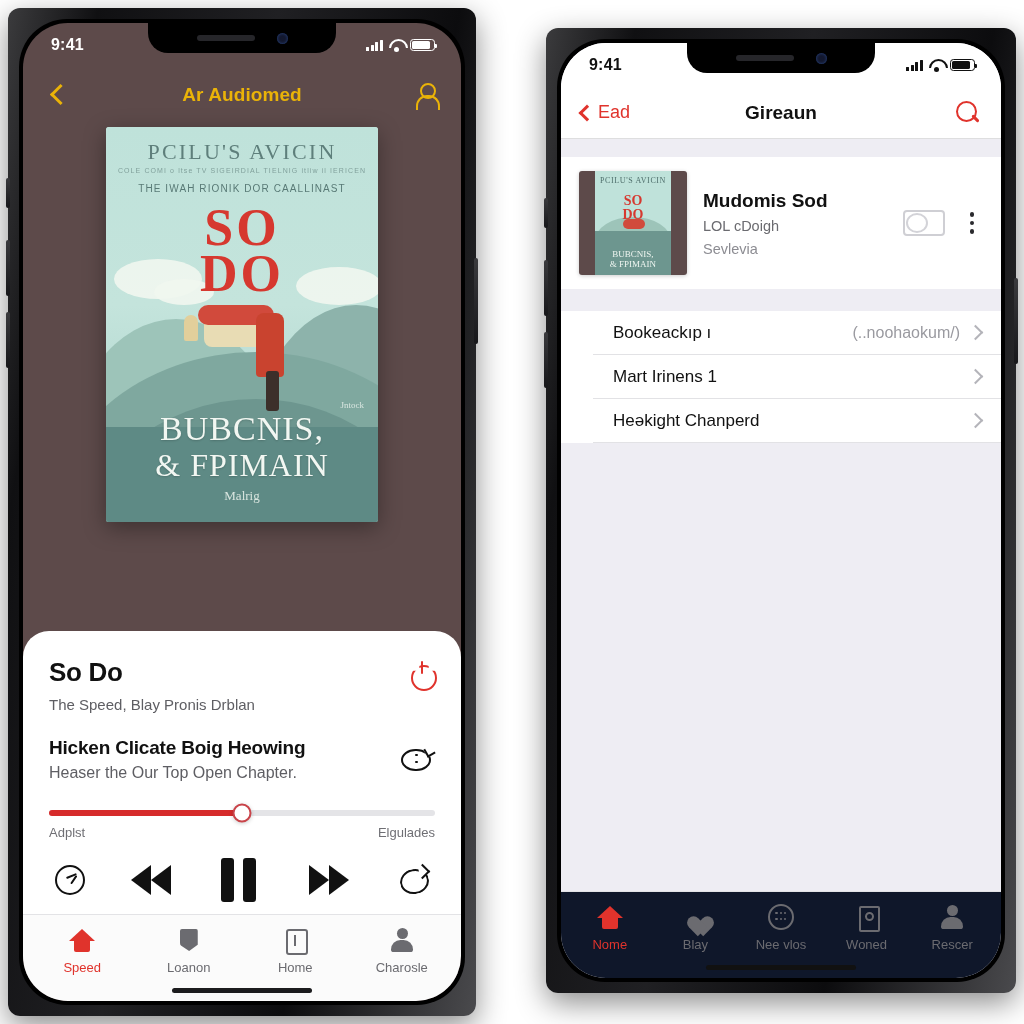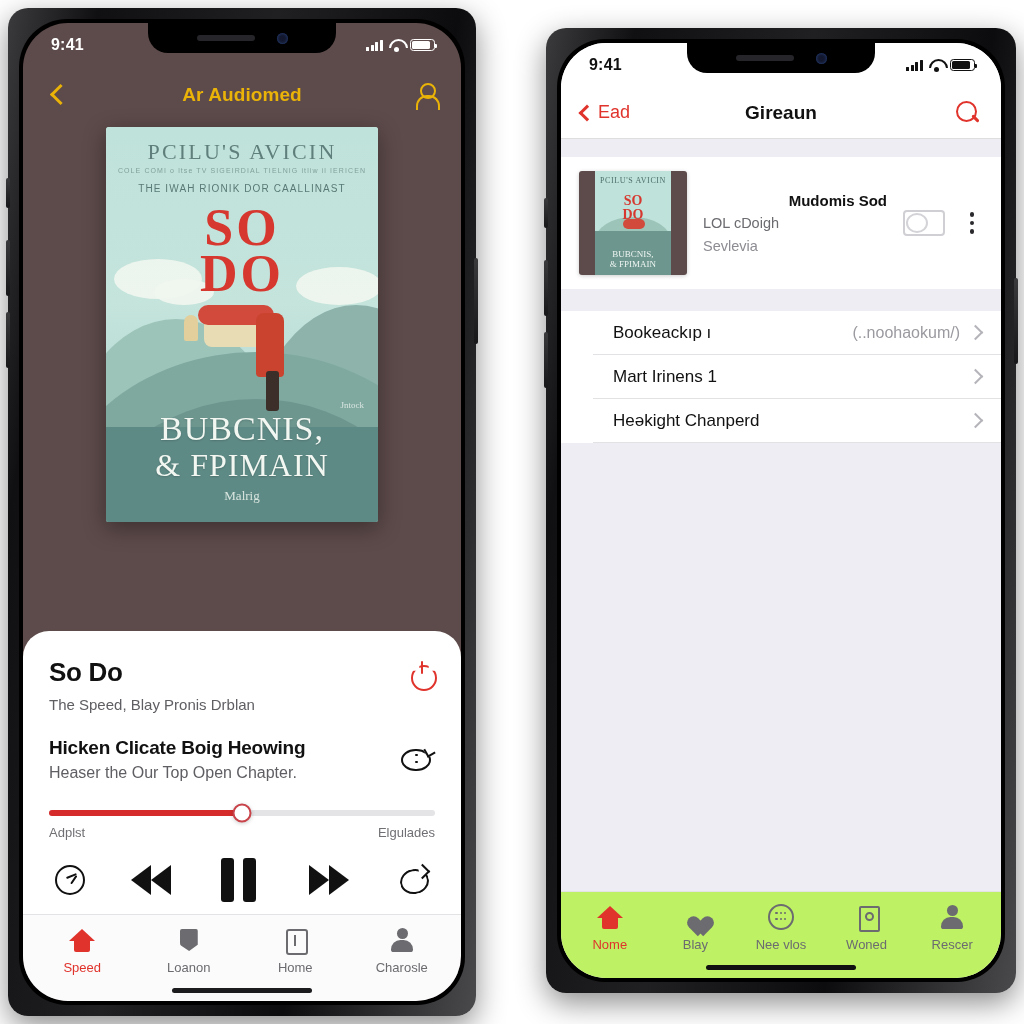--- a/index.html
+++ b/index.html
@@ -7,21 +7,21 @@
     width: 1024px; height: 1024px;
     background: #ffffff;
     font-family: "Liberation Sans", sans-serif;
     overflow: hidden;
   }
   .stage { position: relative; width: 1024px; height: 1024px; background:#fff; }
 
   
   .phone {
     position: absolute;
-    border-radius: 20px;
+    border-radius: 12px;
     background: linear-gradient(100deg,#3b3b3d 0%,#101012 14%,#202023 42%,#0c0c0e 70%,#4a4a4d 100%);
     padding: 11px;
     box-shadow: 0 10px 30px rgba(0,0,0,.45);
   }
   .phone-inner {
     position: relative;
     width: 100%; height: 100%;
     border-radius: 48px;
     background: #000;
     padding: 4px;
@@ -174,21 +174,21 @@
   .loop-ico::before{
     content:""; position:absolute; left:3px; top:4px; width:25px; height:21px;
     border:2.8px solid #111; border-radius:50%;
     clip-path: polygon(0 0, 72% 0, 72% 34%, 100% 34%, 100% 100%, 0 100%);
     transform: rotate(-12deg);
   }
   .loop-ico::after{ content:""; position:absolute; right:1px; top:1px; width:9px; height:9px; border-top:2.8px solid #111; border-right:2.8px solid #111; transform: rotate(45deg); }
 
   
   .tabbar {
-    flex: 0 0 auto; background:#bef264; border-top:1px solid #e3e3e6;
+    flex: 0 0 auto; background:#0f172a; border-top:1px solid #e3e3e6;
     display:flex; align-items:flex-start; justify-content:space-around;
     padding: 12px 6px 26px 6px;
   }
   #phone-left .tabbar { background:#fbfbfb; }
   .tab { display:flex; flex-direction:column; align-items:center; gap:7px; cursor:pointer; flex:1; }
   .tab .lbl { font-size:13px; color:#6b6b70; }
   .tab.active .lbl { color:#e0332c; }
   .tico { width:26px; height:26px; position:relative; color:#6b6b70; }
   .tab.active .tico { color:#e0332c; }
 
@@ -238,21 +238,21 @@
     width:108px; height:104px; flex:0 0 108px; border-radius:3px; overflow:hidden; position:relative;
     background:#5d4a4a; box-shadow:0 1px 4px rgba(0,0,0,.2);
   }
   .thumb .inner { position:absolute; left:16px; right:16px; top:0; bottom:0; background:#bfe2da; overflow:hidden; }
   .th-t1 { position:absolute; top:5px; width:100%; text-align:center; font-family:"Liberation Serif",serif; font-size:8px; letter-spacing:.6px; color:#4e6e6b; }
   .th-so { position:absolute; top:22px; width:100%; text-align:center; font-family:"Liberation Serif",serif; font-weight:bold; font-size:14px; color:#d6382f; }
   .th-do { position:absolute; top:36px; width:100%; text-align:center; font-family:"Liberation Serif",serif; font-weight:bold; font-size:14px; color:#d6382f; }
   .th-b1 { position:absolute; bottom:16px; width:100%; text-align:center; font-family:"Liberation Serif",serif; font-size:9px; color:#eef5f0; }
   .th-b2 { position:absolute; bottom:6px; width:100%; text-align:center; font-family:"Liberation Serif",serif; font-size:9px; color:#eef5f0; }
   .media-meta { flex:1; min-width:0; }
-  .mm-title { font-size:15px; font-weight:bold; color:#111;text-align:right; }
+  .mm-title { font-size:19px; font-weight:bold; color:#111; }
   .mm-sub1 { font-size:14.5px; color:#6b6b70; margin-top:6px; }
   .mm-sub2 { font-size:14.5px; color:#8c8c92; margin-top:7px; }
   .toggle { width:42px; height:26px; border:2px solid #cfcfd4; border-radius:4px; position:relative; background:#fff; cursor:pointer; flex:0 0 auto; }
   .toggle .knob { position:absolute; left:1px; top:1px; width:22px; height:20px; border-radius:50%; border:2px solid #d3d3d8; background:#fff; }
   .kebab { width:22px; display:flex; flex-direction:column; align-items:center; gap:4px; cursor:pointer; flex:0 0 auto; }
   .kebab i { width:4.5px; height:4.5px; border-radius:50%; background:#2a2a2e; display:block; }
 
   .list-gap { flex:0 0 22px; background:#eeedf3; }
   .settings-list { background:#fff;padding-left:32px; }
   .srow { display:flex; align-items:center; padding:0 20px; height:44px; border-bottom:1px solid #e2e2e5; cursor:pointer; }

